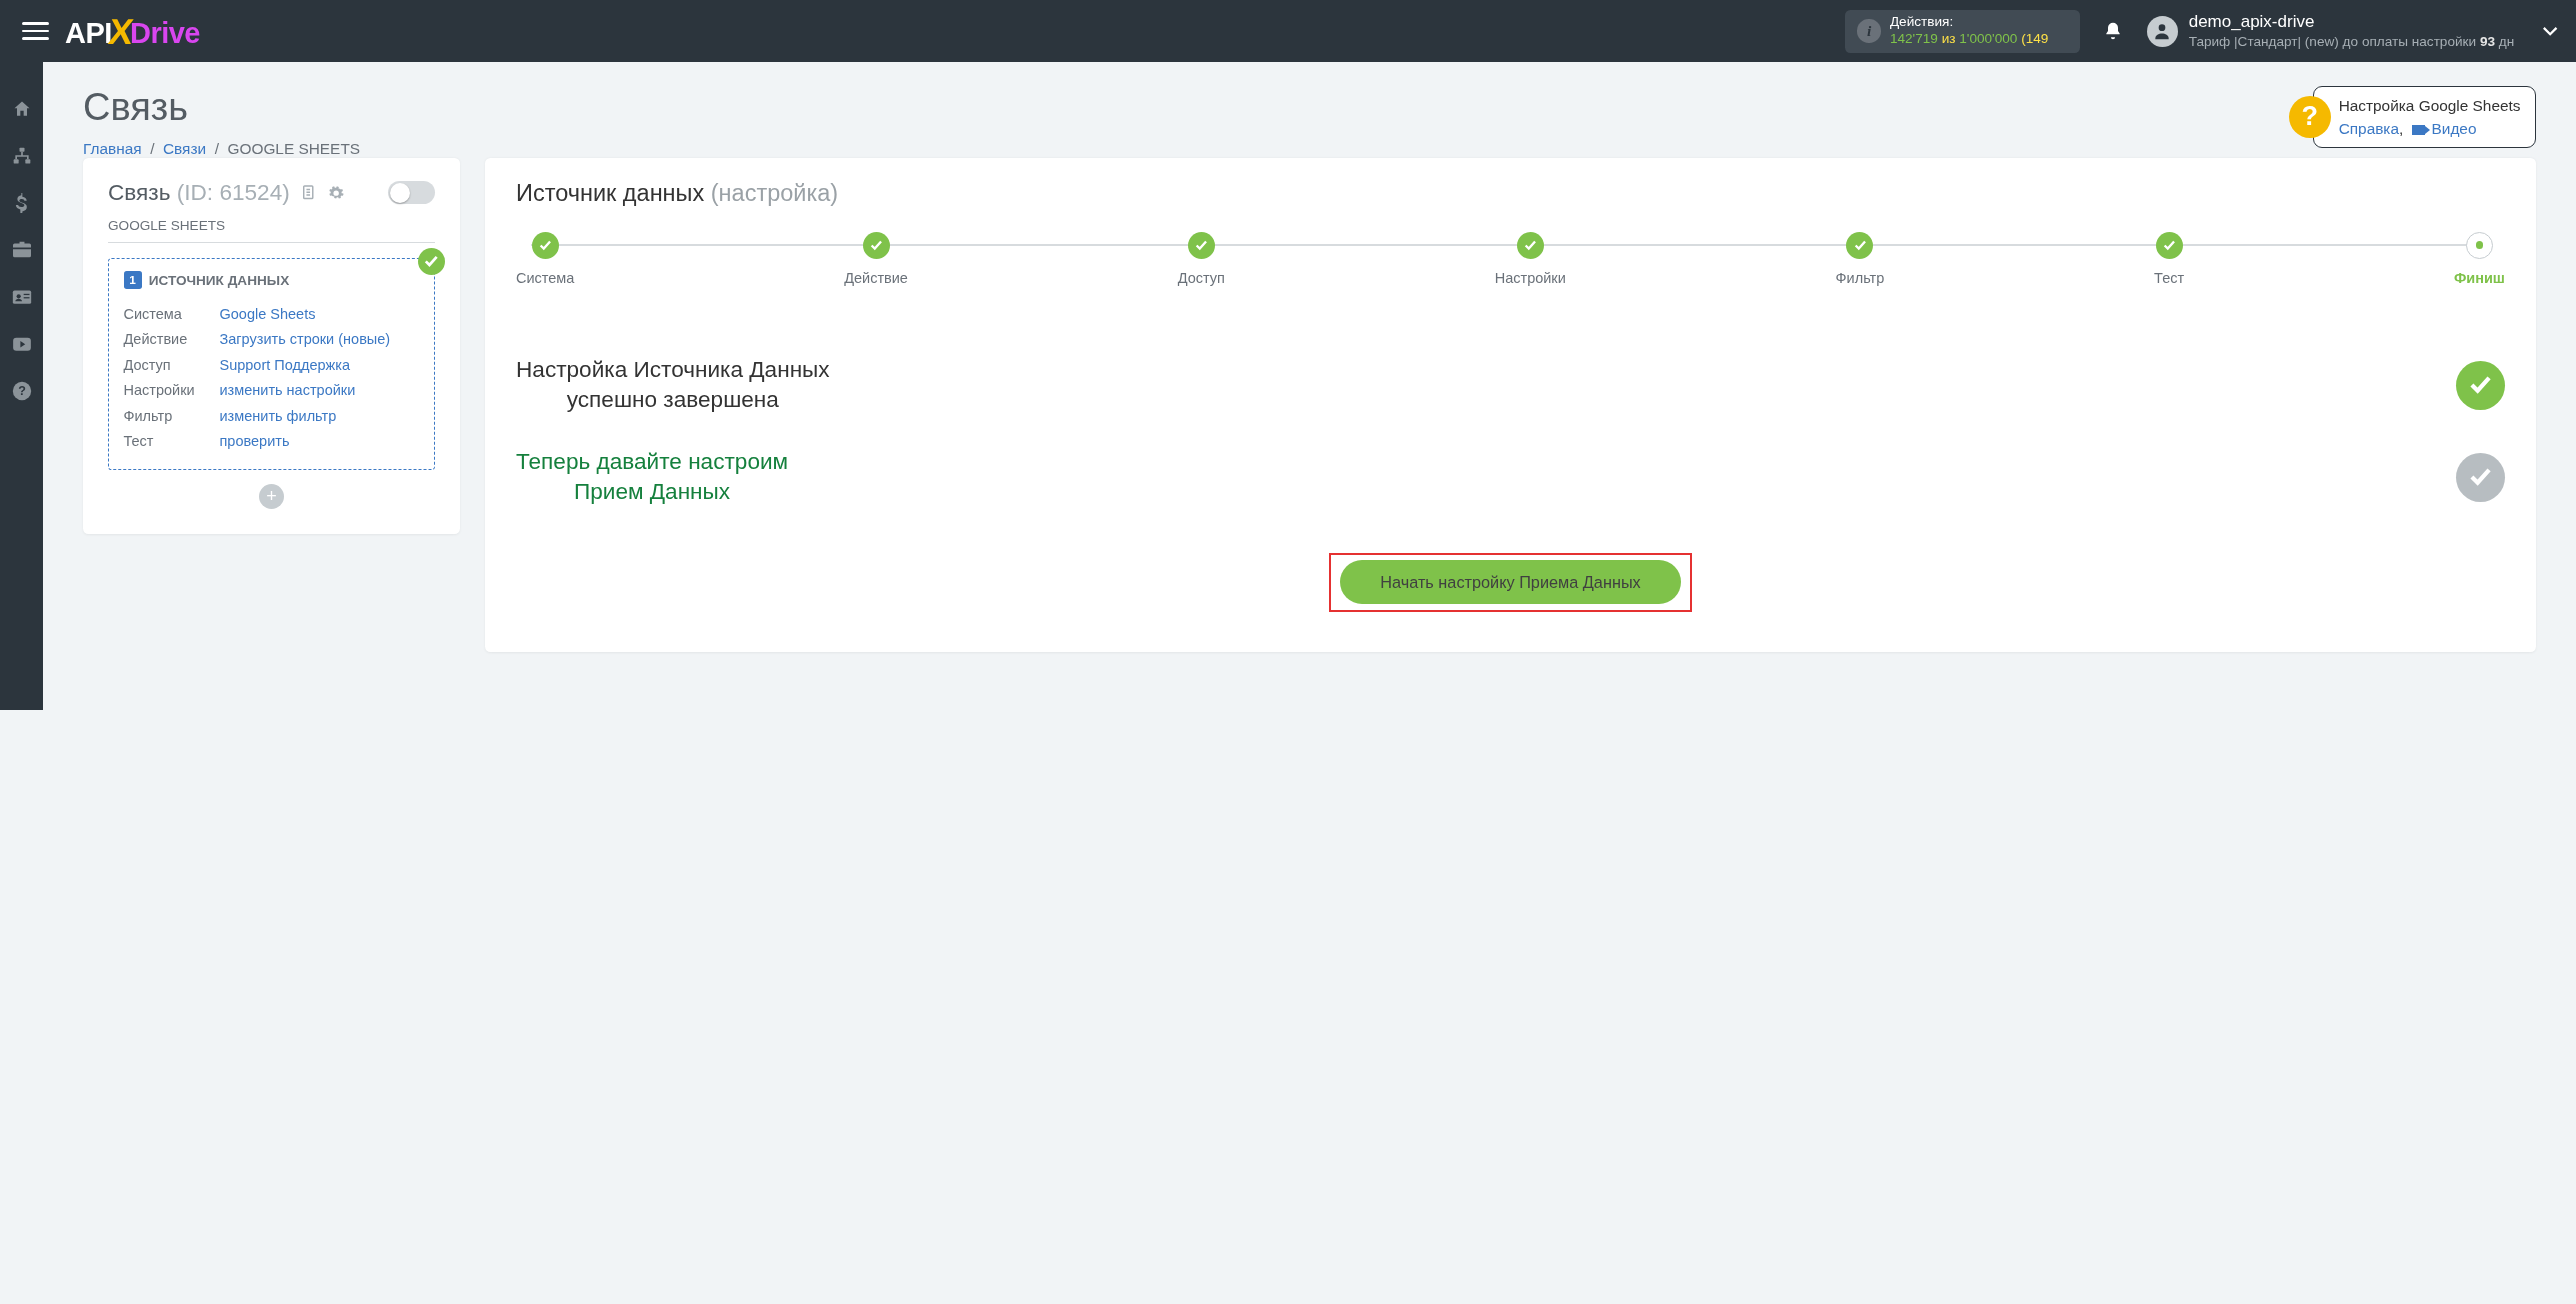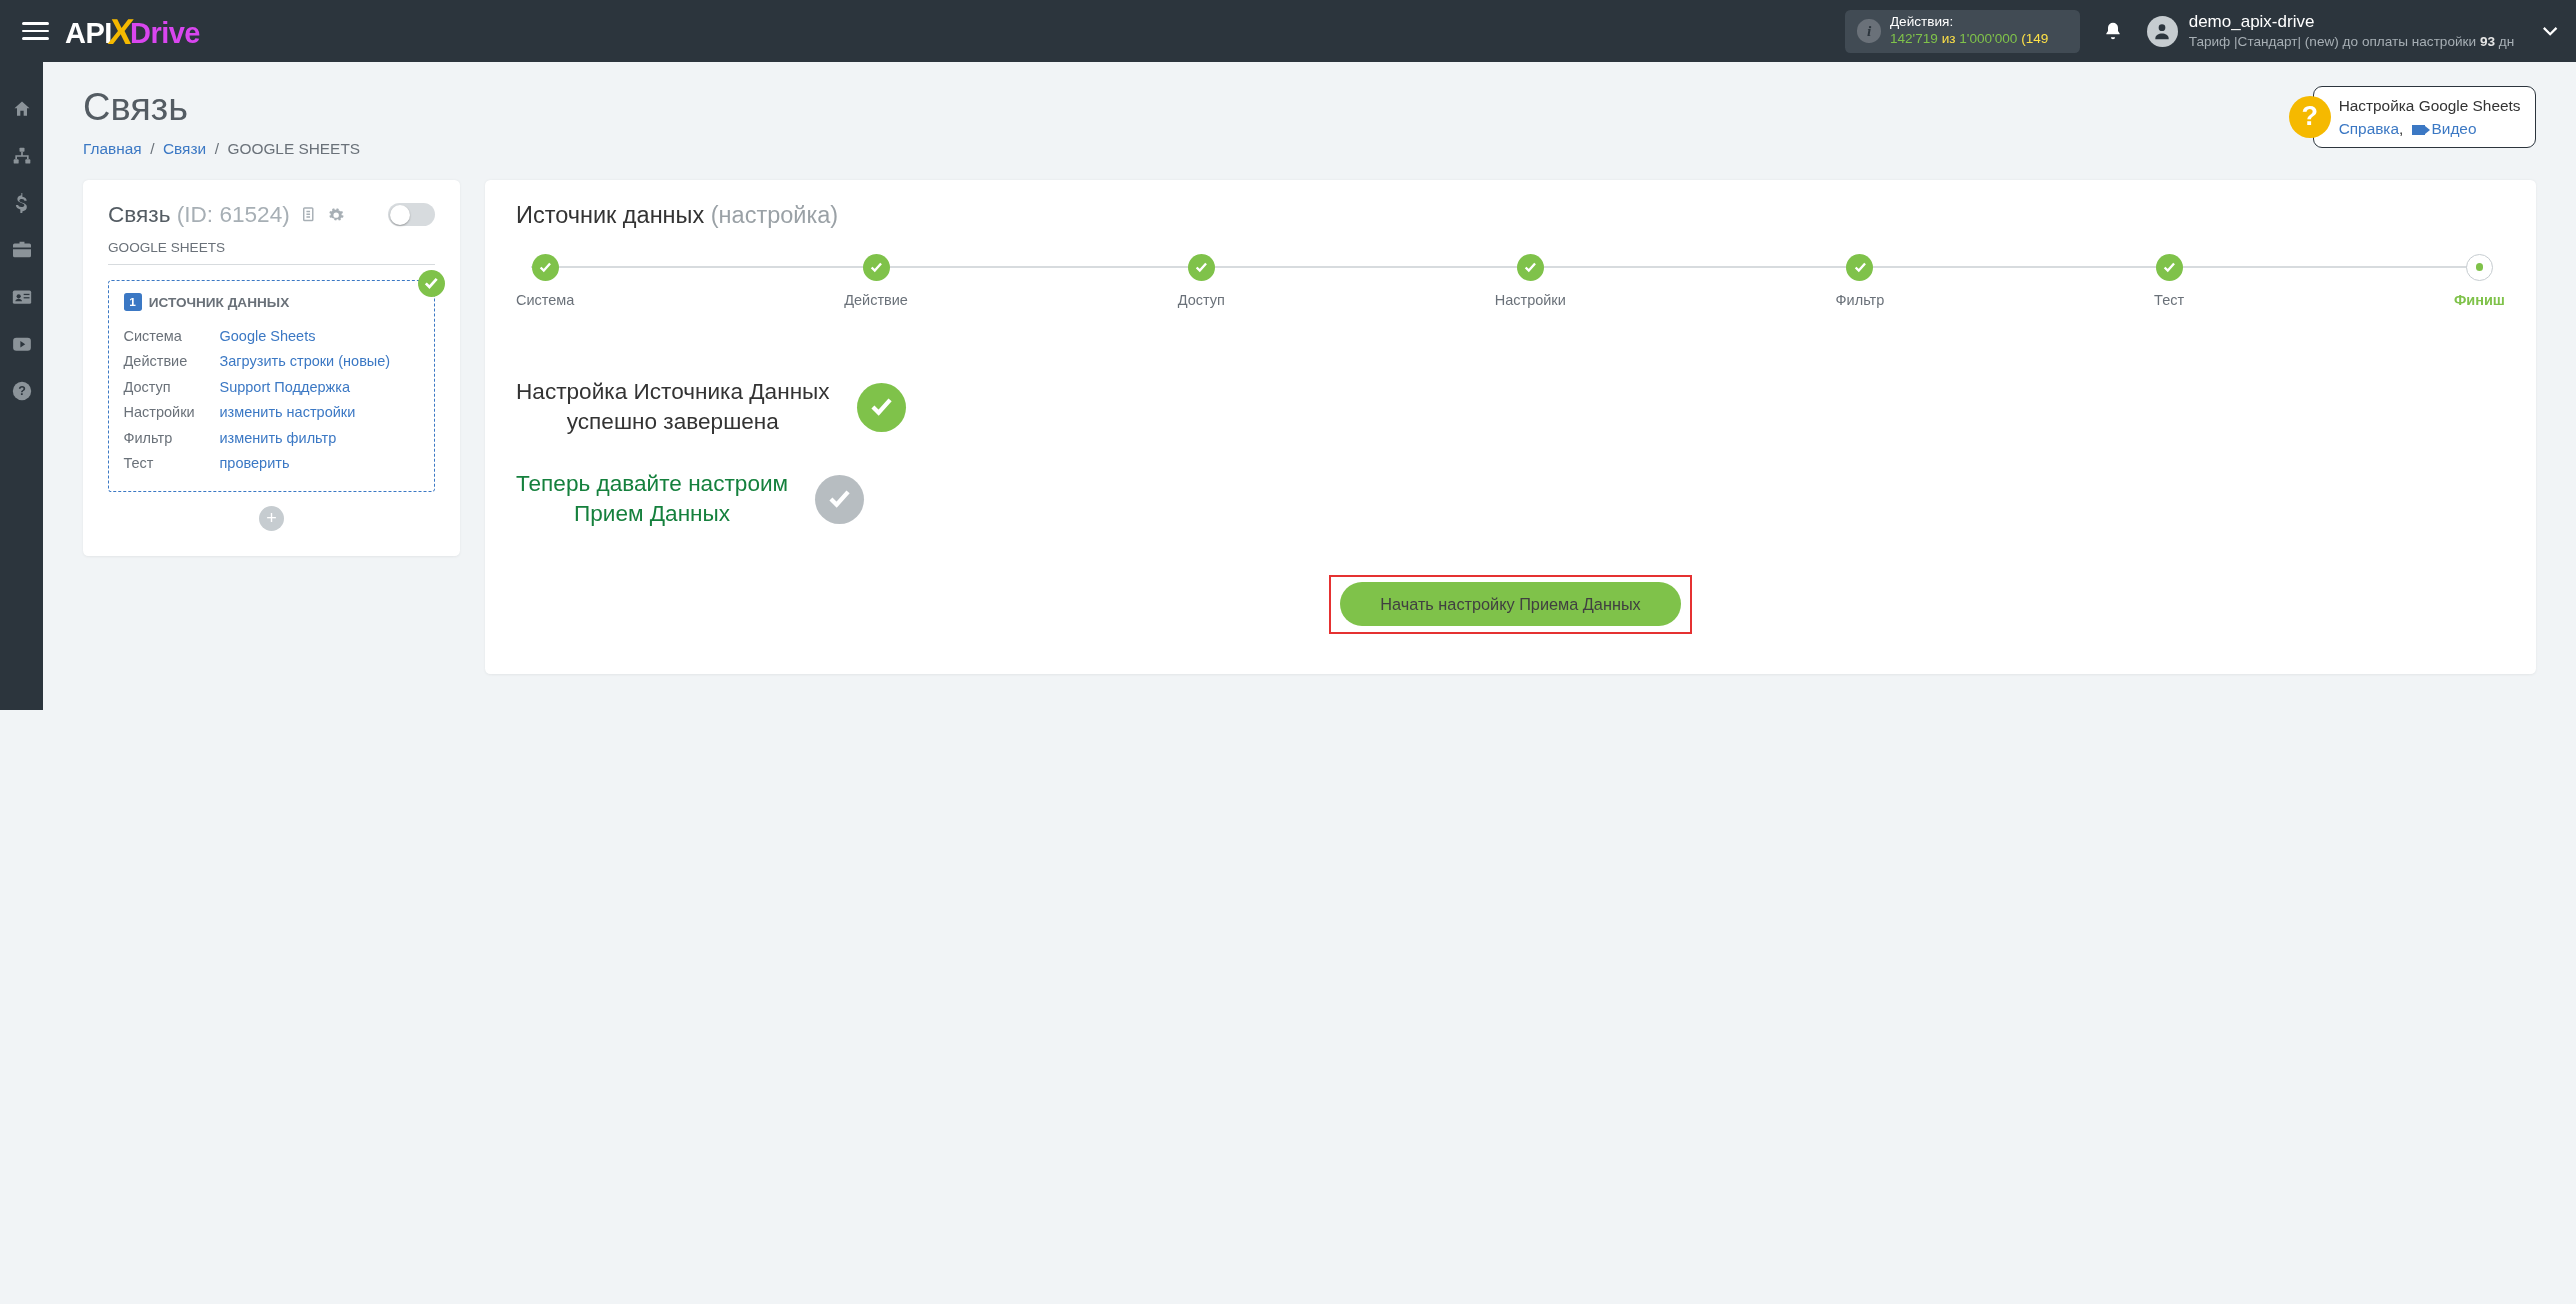--- a/index.html
+++ b/index.html
@@ -26,21 +26,21 @@
   .chev{margin:0 9px;cursor:pointer}
   svg{display:block}
 
   .shell{display:flex;height:calc(710px - 62px)}
   .leftnav{width:43px;background:#2c353d;display:flex;flex-direction:column;align-items:center;padding-top:36px;gap:25px}
   .leftnav .nic{color:#8b9399;cursor:pointer;width:22px;height:22px;display:flex;align-items:center;justify-content:center}
 
   .page{flex:1;padding:23.5px 40px;overflow:auto}
   .page-head{display:flex;align-items:flex-start;justify-content:space-between}
   h1{font-size:38px;font-weight:400;color:#545c63;margin-bottom:11px}
-  .crumbs{font-size:15.4px;color:#6a7179;margin-bottom:22px}
+  .crumbs{font-size:15.4px;color:#6a7179;}
   .crumbs a{color:#3b78c4;text-decoration:none}
   .crumbs .cur{color:#6a7179}
 
   .helpfloat{display:flex;align-items:center;gap:0}
   .qmark{width:42px;height:42px;border-radius:50%;background:#f5b900;color:#fff;font-size:27px;font-weight:700;display:flex;align-items:center;justify-content:center;margin-right:-18px;z-index:2;position:relative}
   .helpbox{border:1.8px solid #2c353d;border-radius:9px;background:#fff;padding:7.2px 14.5px 7.2px 25px;font-size:15.4px;line-height:1.5}
   .helpbox a{color:#3b78c4;text-decoration:none}
   .cam{display:inline-block;width:13.6px;height:10px;background:#3b78c4;position:relative;vertical-align:middle;margin-right:1.8px}
   .cam:after{content:"";position:absolute;right:-4.5px;top:0.9px;border-left:5.4px solid #3b78c4;border-top:4.5px solid transparent;border-bottom:4.5px solid transparent}
 
@@ -70,21 +70,21 @@
   .rh .lt{color:#9aa1a6}
 
   .steps{display:flex;align-items:center;justify-content:space-between;position:relative;margin-bottom:69px}
   .steps:before{content:"";position:absolute;top:12.7px;left:14.5px;right:14.5px;height:1.8px;background:#d7dbde;z-index:0}
   .step{display:flex;flex-direction:column;align-items:center;gap:11px;z-index:1;font-size:14.5px;color:#6a7179}
   .sc{width:27px;height:27px;border-radius:50%;background:#7fc24a;display:flex;align-items:center;justify-content:center}
   .step.fin .sc{background:#fff;border:1.8px solid #c6ccd0;position:relative}
   .step.fin .sc:after{content:"";width:7.2px;height:7.2px;border-radius:50%;background:#7fc24a}
   .step.fin{color:#7fc24a;font-weight:700}
 
-  .msg{display:flex;align-items:center;justify-content:flex-start;gap:27px;margin-bottom:31px}
+  .msg{display:flex;align-items:center;justify-content:space-between;gap:27px;margin-bottom:31px}
   .msg .mt{font-size:22.6px;text-align:center;line-height:1.35;max-width:380px}
   .msg .mt.g{color:#15803d}
   .mc{width:49px;height:49px;border-radius:50%;display:flex;align-items:center;justify-content:center;flex-shrink:0}
   .mc.ok{background:#7fc24a}
   .mc.gr{background:#b7bdc1}
 
   .cta-wrap{display:flex;justify-content:center;margin-top:45px}
   .hl{border:2.7px solid #e53131;padding:5.4px 9px}
   .cta{background:#7fc24a;color:#404040;border:none;border-radius:23.5px;padding:12.7px 40px;font-size:16.3px;cursor:pointer}
 </style>

